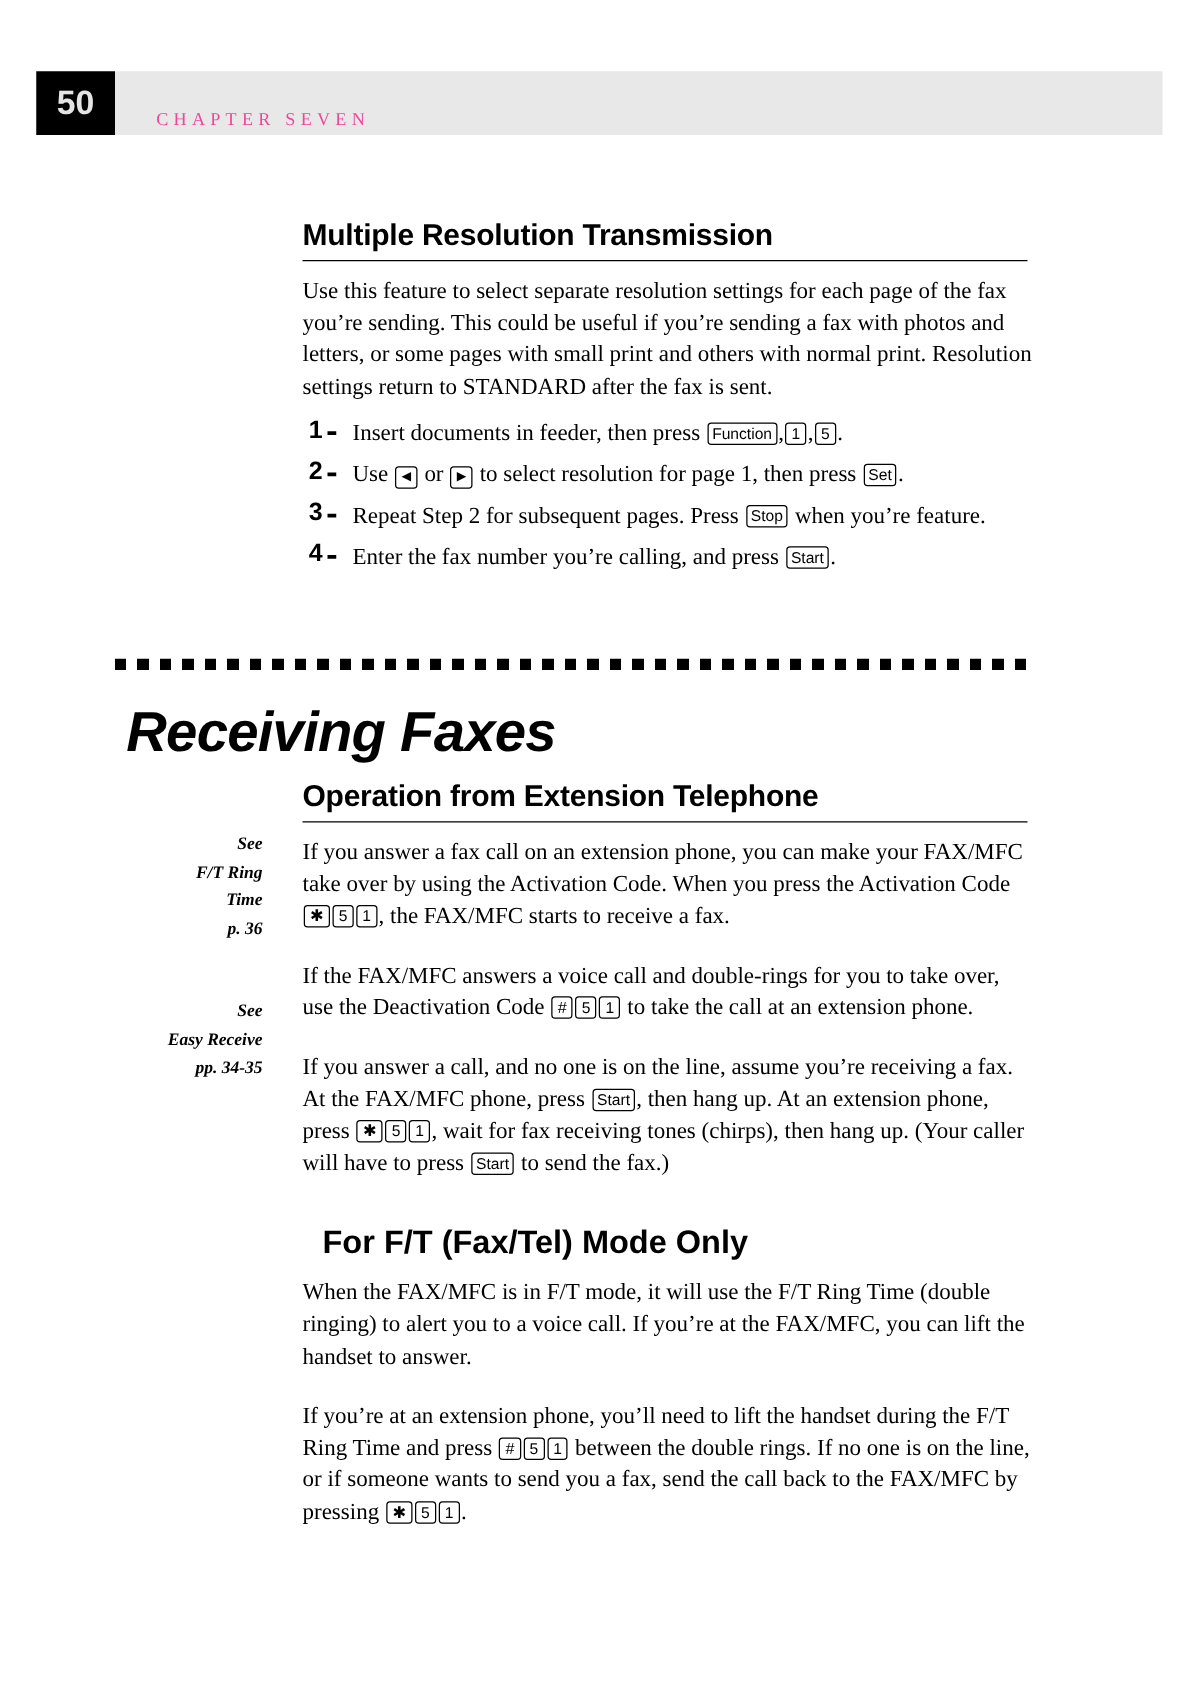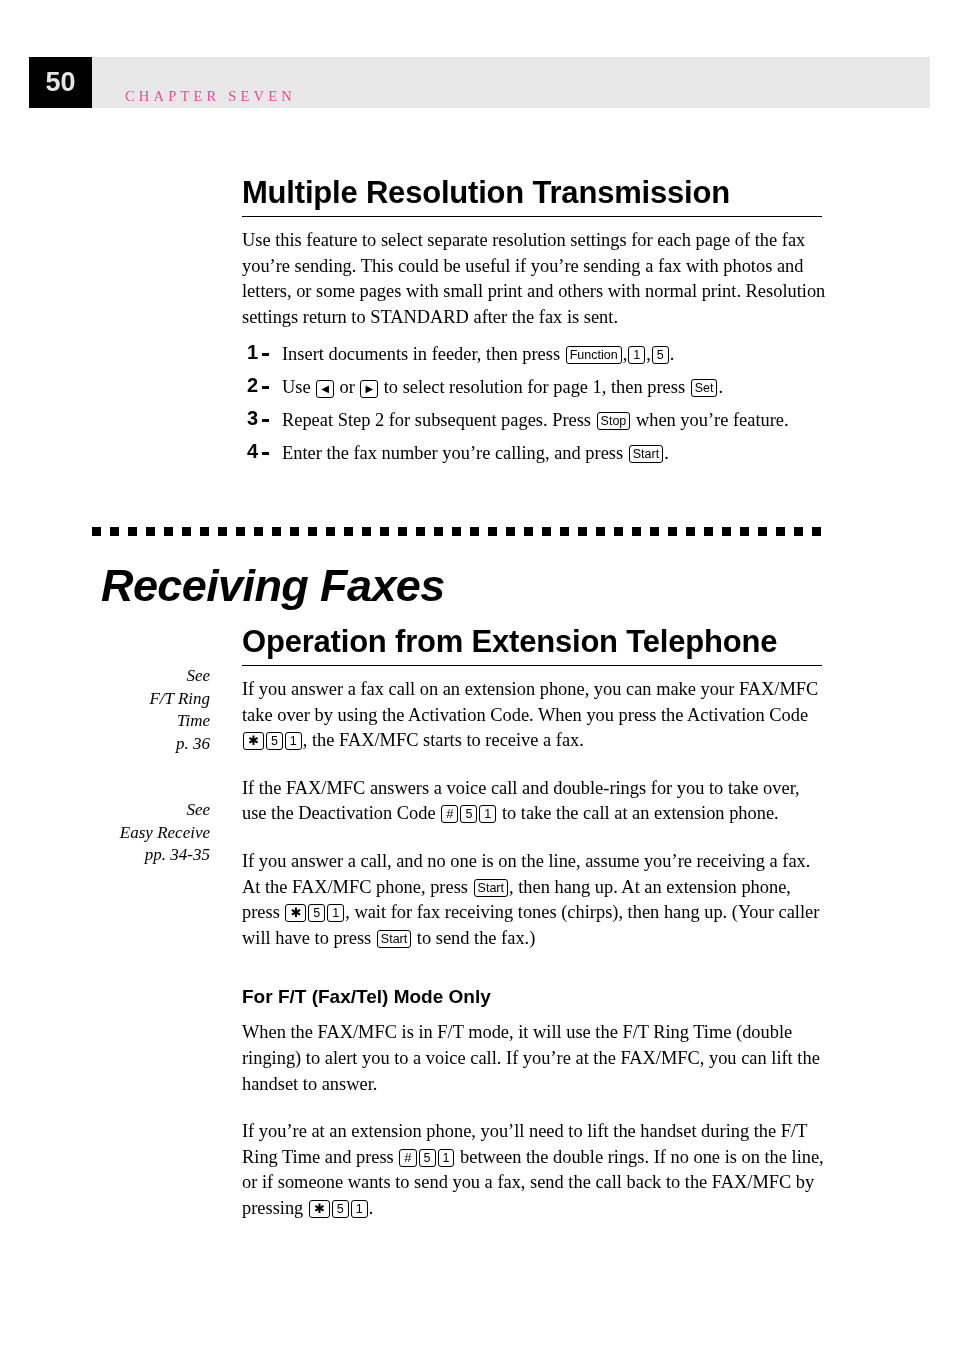--- a/index.html
+++ b/index.html
@@ -46,21 +46,21 @@
   
   .content {
     position:absolute;
     left:242px; top:0;
     width:584px;
   }
 
   h2.section-title {
     font-family:"Liberation Sans", sans-serif;
     font-weight:bold;
-    font-size:31px;
+    font-size:24px;
     letter-spacing:-0.2px;
     margin:0;
     padding:0 0 5px 0;
     border-bottom:1.6px solid #000;
     width:580px;
   }
 
   p.body {
     font-size:18.4px;
     line-height:25.6px;
@@ -129,23 +129,23 @@
     font-size:45px;
     letter-spacing:-0.6px;
   }
 
   
   .margin-note {
     position:absolute;
     width:180px;
     text-align:right;
     font-family:"Liberation Serif", serif;
-    font-weight:normal;
+    font-weight:bold;
     font-style:italic;
-    font-size:17px;
+    font-size:14px;
     line-height:22.5px;
   }
 </style>
 </head>
 <body>
 
 <div class="header-band"></div>
 <div class="page-number-box">50</div>
 <div class="chapter-label">CHAPTER SEVEN</div>
 
@@ -185,21 +185,21 @@
 <div class="content" style="top:624px;">
 
   <h2 class="section-title">Operation from Extension Telephone</h2>
 
   <p class="body"><span>If you answer a fax call on an extension phone, you can make your FAX/MFC take over by using the Activation Code. When you press the Activation Code </span><span class="key sym">✱</span><span class="key narrow">5</span><span class="key narrow">1</span><span>, the FAX/MFC starts to receive a fax.</span></p>
 
   <p class="body" style="margin-top:22px;"><span>If the FAX/MFC answers a voice call and double-rings for you to take over, use the Deactivation Code </span><span class="key sym">#</span><span class="key narrow">5</span><span class="key narrow">1</span><span> to take the call at an extension phone.</span></p>
 
   <p class="body" style="margin-top:22px;"><span>If you answer a call, and no one is on the line, assume you’re receiving a fax. At the FAX/MFC phone, press </span><span class="key">Start</span><span>, then hang up. At an extension phone, press </span><span class="key sym">✱</span><span class="key narrow">5</span><span class="key narrow">1</span><span>, wait for fax receiving tones (chirps), then hang up. (Your caller will have to press </span><span class="key">Start</span><span> to send the fax.)</span></p>
 
-  <h3 style="font-family:'Liberation Sans', sans-serif; font-weight:bold; font-size:19px; margin:35px 0 0 0;">For F/T (Fax/Tel) Mode Only</h3>
+  <h3 style="font-family:'Liberation Sans', sans-serif; font-weight:bold; font-size:26px; margin:35px 0 0 16px;">For F/T (Fax/Tel) Mode Only</h3>
 
   <p class="body" style="margin-top:12px;">When the FAX/MFC is in F/T mode, it will use the F/T Ring Time (double ringing) to alert you to a voice call. If you’re at the FAX/MFC, you can lift the handset to answer.</p>
 
   <p class="body" style="margin-top:22px;"><span>If you’re at an extension phone, you’ll need to lift the handset during the F/T Ring Time and press </span><span class="key sym">#</span><span class="key narrow">5</span><span class="key narrow">1</span><span> between the double rings. If no one is on the line, or if someone wants to send you a fax, send the call back to the FAX/MFC by pressing </span><span class="key sym">✱</span><span class="key narrow">5</span><span class="key narrow">1</span><span>.</span></p>
 
 </div>
 
 <div class="margin-note" style="left:30px; top:665px;">
   <div>See</div>
   <div>F/T Ring</div>

